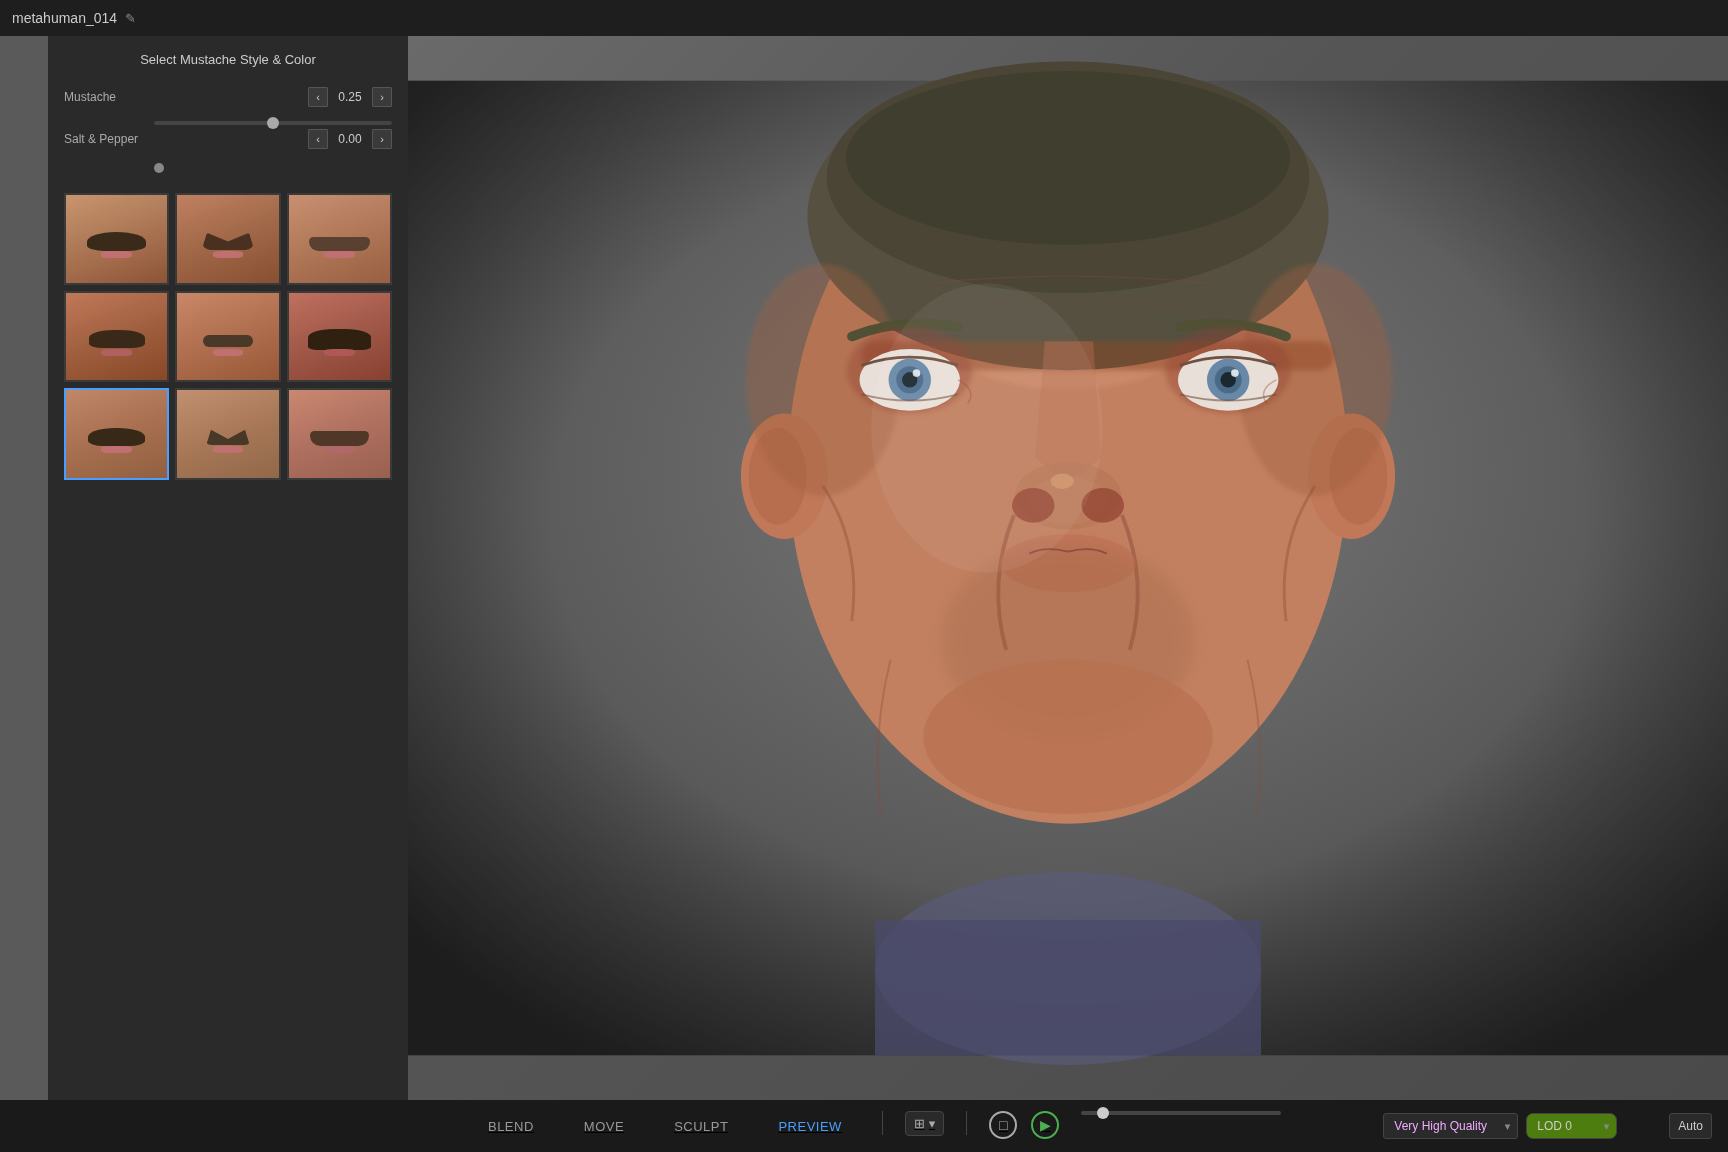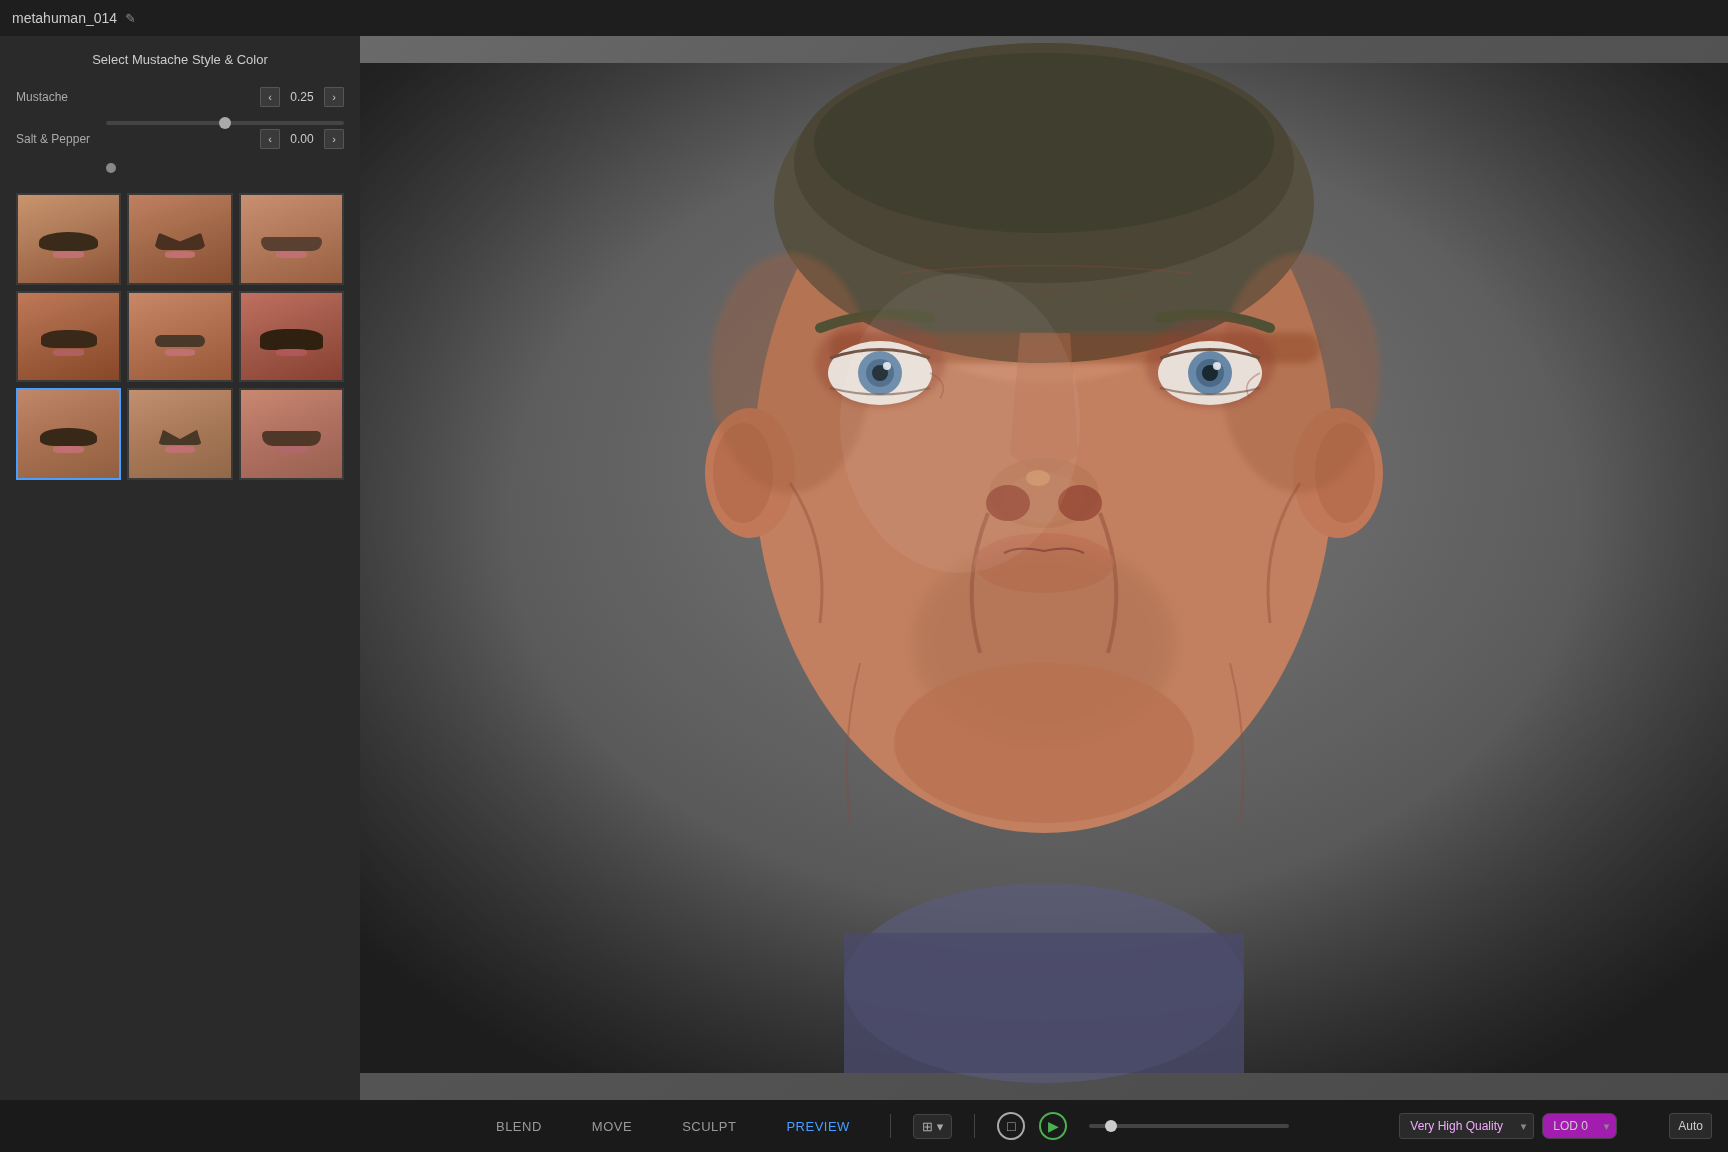--- a/index.html
+++ b/index.html
@@ -32,20 +32,21 @@
       color: #888;
       font-size: 13px;
       cursor: pointer;
     }
 
     
     .main-area {
       display: flex;
       flex: 1;
       overflow: hidden;
+      padding-left: 48px;
     }
 
     
     .left-panel {
       width: 360px;
       background: #2a2a2a;
       flex-shrink: 0;
       display: flex;
       flex-direction: column;
       padding: 16px 16px 16px 16px;
@@ -184,23 +185,24 @@
       padding: 0 16px;
       gap: 0;
       flex-shrink: 0;
     }
 
     .toolbar-spacer-left { width: 360px; flex-shrink: 0; }
 
     .toolbar-center {
       flex: 1;
       display: flex;
-      align-items: center;
+      align-items: flex-start;
       justify-content: center;
       gap: 14px;
+      text-decoration: underline;
     }
 
     .tab-btn {
       color: #999;
       background: transparent;
       border: none;
       padding: 8px 18px;
       font-size: 13px;
       cursor: pointer;
       letter-spacing: 0.5px;
@@ -294,24 +296,24 @@
     .dropdown-wrapper::after {
       content: '▾';
       position: absolute;
       right: 8px;
       color: #888;
       pointer-events: none;
       font-size: 11px;
     }
 
     .lod-dropdown {
-      background: #a21caf;
+      background: #4d7c0f;
       border: 1px solid #444;
       color: #ccc;
-      padding: 5px 28px 5px 10px;
+      padding: 5px 44px 5px 10px;
       font-size: 12px;
       border-radius: 7px;
       cursor: pointer;
       appearance: none;
       -webkit-appearance: none;
     }
 
     .auto-btn {
       background: #2a2a2a;
       border: 1px solid #444;

